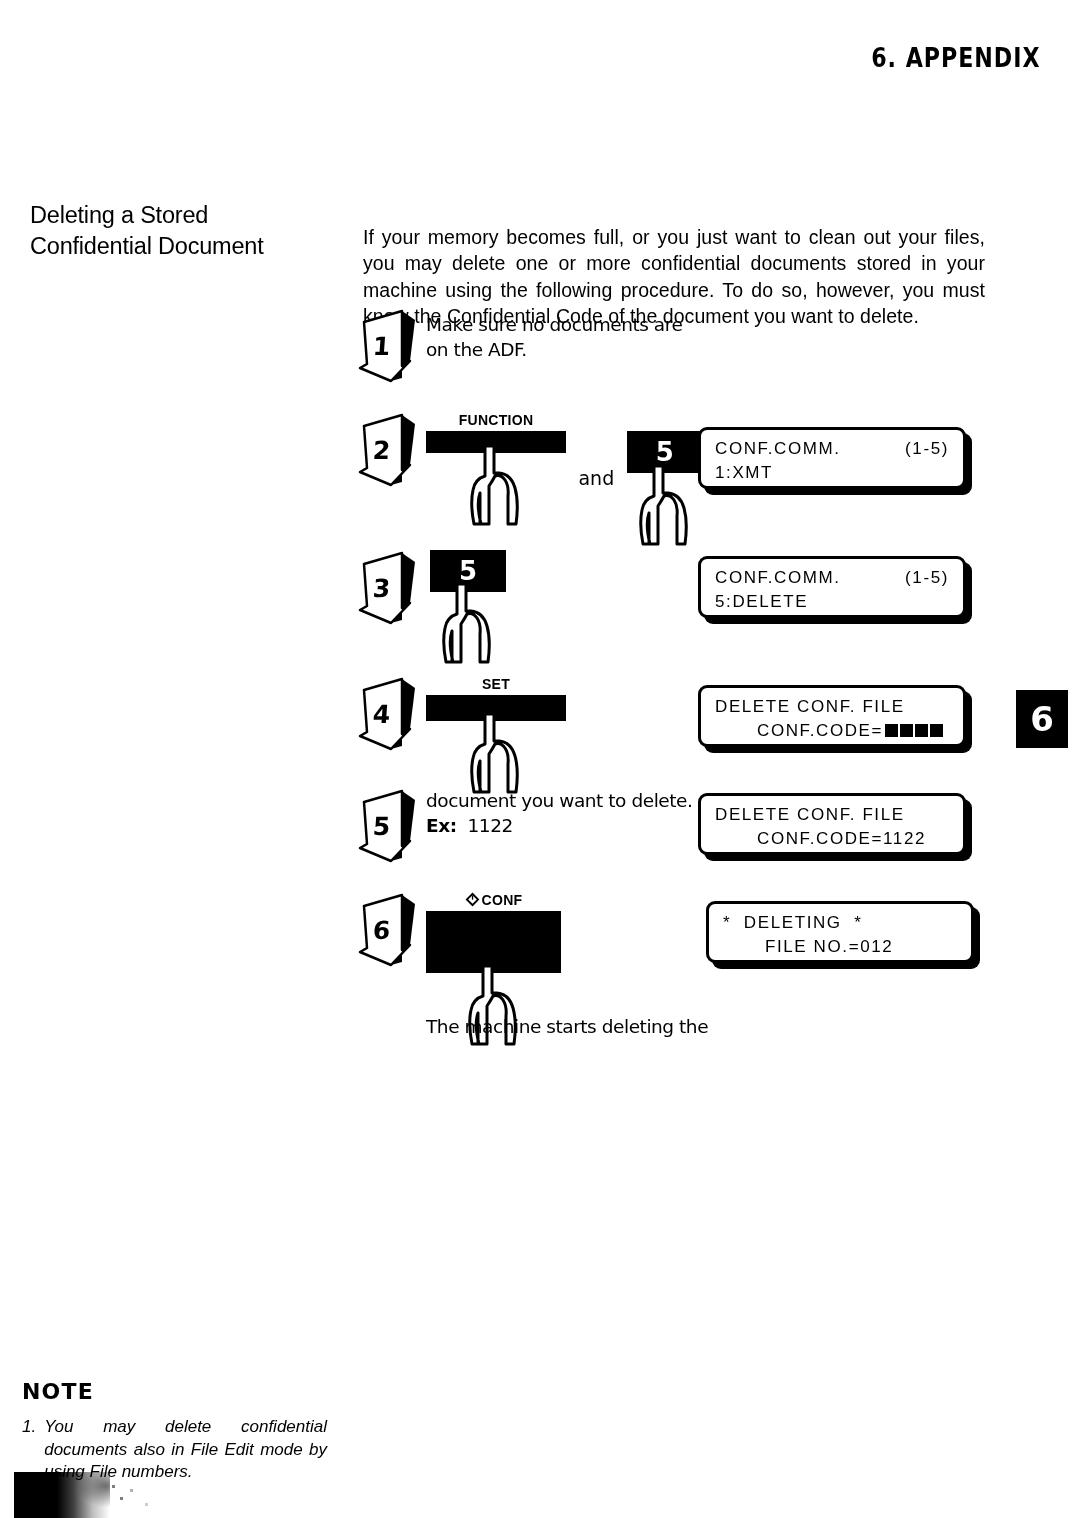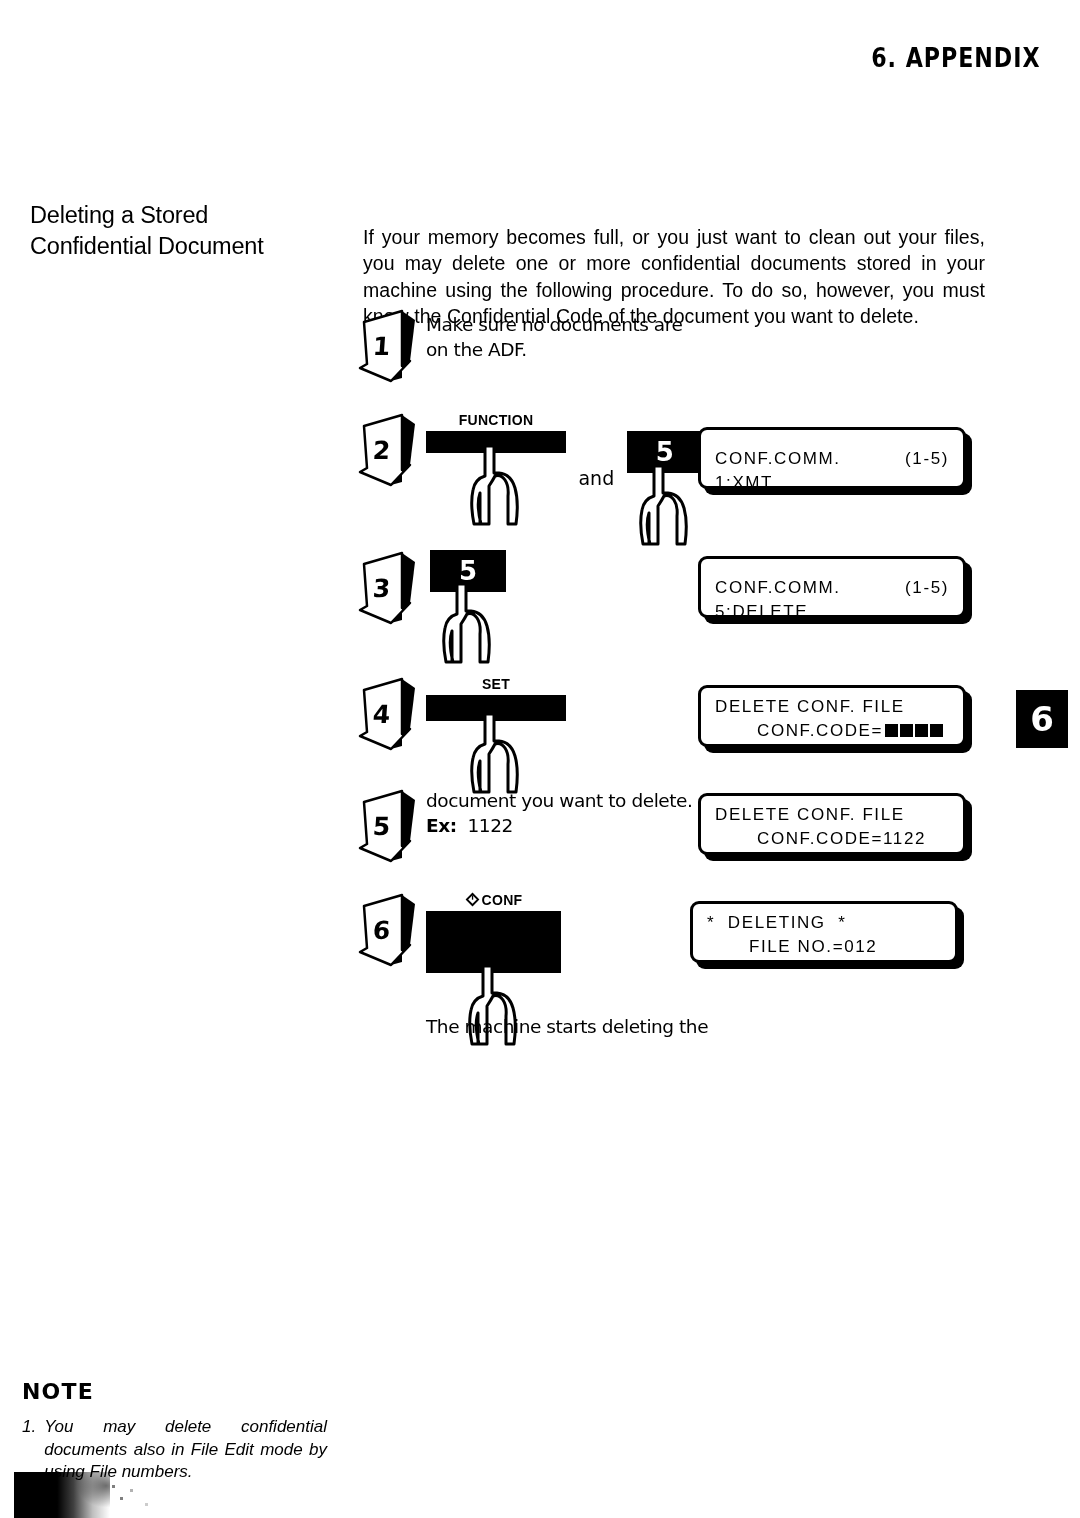--- a/index.html
+++ b/index.html
@@ -182,21 +182,20 @@
     font-size: 17px;
     letter-spacing: 1.6px;
     line-height: 24px;
     white-space: pre;
     display: block;
   }
   .lcd-line.row {
     display: flex;
     justify-content: space-between;
     align-items: baseline;
-    margin-top: 10px;
   }
   .lcd-line.indent { padding-left: 42px; }
   .blk {
     display: inline-block;
     width: 13px;
     height: 13px;
     background: #000000;
     margin-left: 2px;
     vertical-align: -1px;
   }
@@ -450,21 +449,21 @@
               </svg></span><span>CONF</span></div>
         <div class="key-cap" style="width:135px;height:62px;"></div>
         <div class="finger" style="top:74px;">
           <svg width="70" height="80" viewBox="0 0 70 80" aria-hidden="true">
             <path d="M24 0 L24 30 Q14 33 12 44 Q9 58 13 78 L20 78 Q15 58 19 47 L19 78 L28 78 L28 40 Q32 34 34 30 Q40 28 44 34 Q48 40 47 50 L47 78 L55 78 Q58 56 54 42 Q50 28 38 27 L33 27 L33 0 Z" fill="#ffffff" stroke="#000000" stroke-width="3" stroke-linejoin="round"></path>
           </svg>
         </div>
       </div>
     </div>
 
-    <div class="lcd" style="left:332px; top:9px;">
+    <div class="lcd" style="left:348px; top:9px;">
       <span class="lcd-line">*  DELETING  *</span>
       <span class="lcd-line indent">FILE NO.=012</span>
     </div>
 
     <div class="step-text" style="left:68px; top:122px; width:300px;">
       <span class="ln">The machine starts deleting the</span>
     </div>
   </div>
 
   <div class="chapter-tab">

